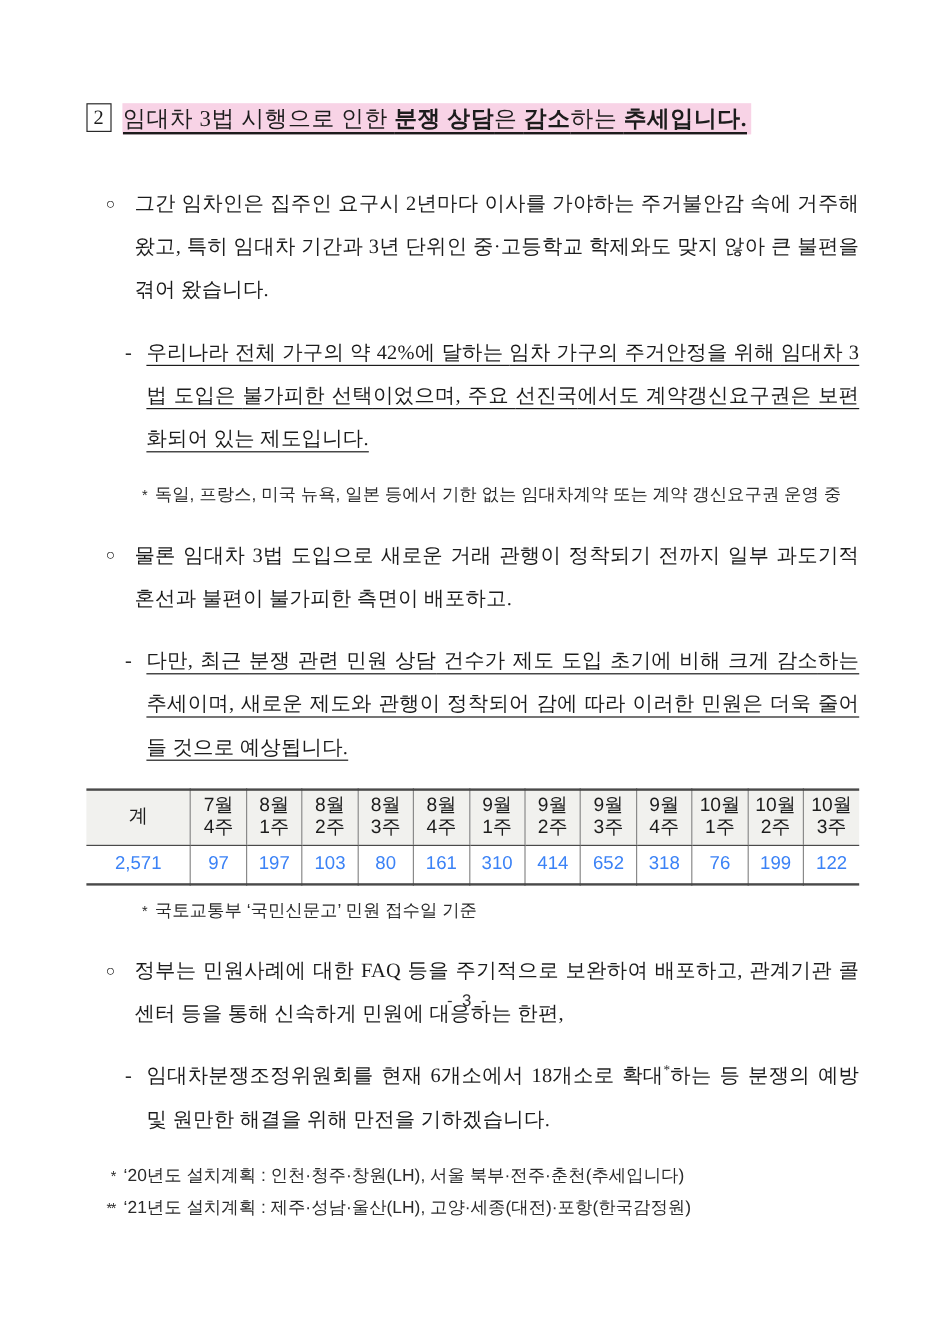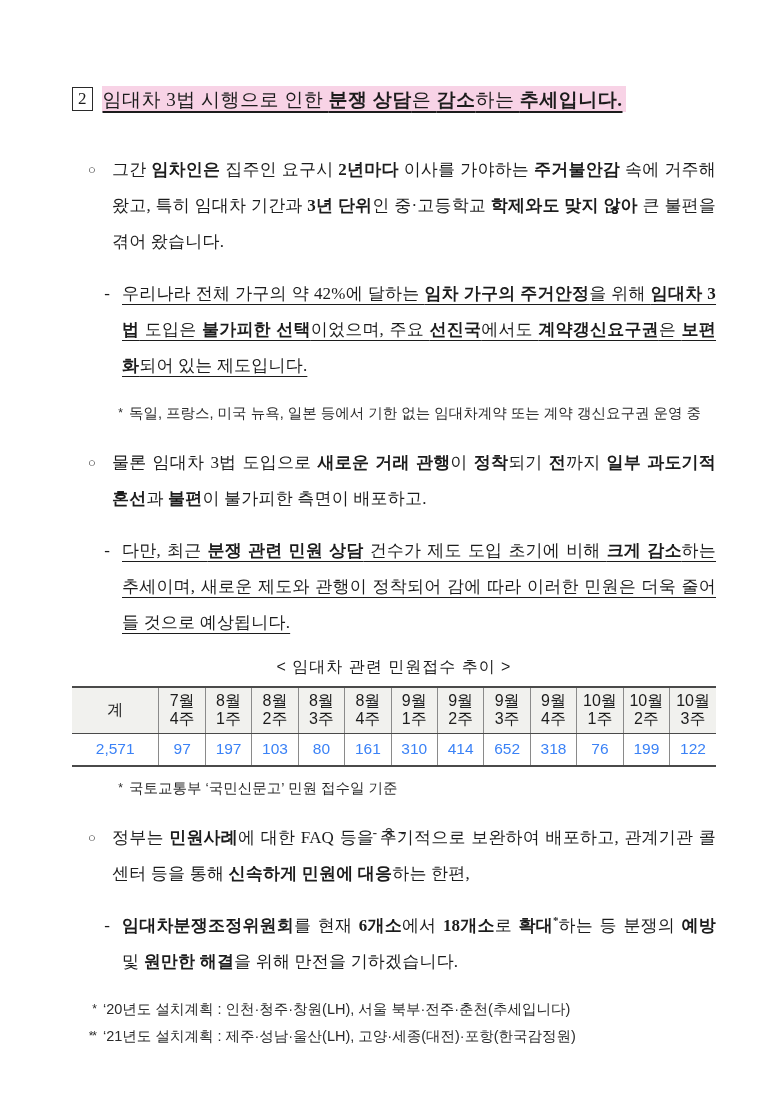--- a/index.html
+++ b/index.html
@@ -29,21 +29,21 @@
   }
   .heading-text .b{font-weight:700;}
 
   
   .para{display:flex;font-size:17px;line-height:36px;margin:16px 0;}
   .para .marker{flex:0 0 auto;text-align:center;}
   .para.circle .marker{width:40px;font-size:13px;}
   .para.dash .marker{width:30px;margin-left:20px;font-weight:400;}
   .para .ptext{display:block;flex:1;text-align:justify;letter-spacing:0.2px;}
   .para .ptext.u{text-decoration:underline;text-underline-offset:5px;text-decoration-thickness:1.2px;}
-  .b{font-weight:700;}
+  .b{font-weight:400;}
   sup{font-size:11px;line-height:0;}
 
   
   .fnote{font-family:"Liberation Sans","DejaVu Sans",sans-serif;font-size:14.5px;
     line-height:27px;color:#2a2a2a;margin:8px 0 18px;}
   .fnote.indent1{padding-left:34px;}
   .fnote.indent0{padding-left:8px;}
   .fline{display:flex;}
   .fmark{flex:0 0 auto;min-width:16px;text-align:right;margin-right:7px;font-size:12px;letter-spacing:-1px;}
   .ftext{flex:1;text-align:justify;}
@@ -98,21 +98,20 @@
         </div>
       </div>
       <div class="para circle">
         <span class="marker">○</span>
         <span class="ptext"><span>물론 임대차 3법 도입으로 </span><span class="b">새로운 거래 관행</span><span>이 </span><span class="b">정착</span><span>되기 </span><span class="b">전</span><span>까지 </span><span class="b">일부 과도기적 혼선</span><span>과 </span><span class="b">불편</span><span>이 불가피한 측면이 배포하고.</span></span>
       </div>
       <div class="para dash">
         <span class="marker">-</span>
         <span class="ptext u"><span>다만, 최근 </span><span class="b">분쟁 관련 민원 상담</span><span> 건수가 제도 도입 초기에 비해 </span><span class="b">크게 감소</span><span>하는 추세이며, 새로운 제도와 관행이 정착되어 감에 따라 이러한 민원은 더욱 줄어들 것으로 예상됩니다.</span></span>
       </div>
-      <div class="caption">&lt; 임대차 관련 민원접수 추이 &gt;</div>
       <table class="stats">
         <thead>
           <tr>
             <th class="first">계</th>
             <th>7월
 4주</th>
             <th>8월
 1주</th>
             <th>8월
 2주</th>

